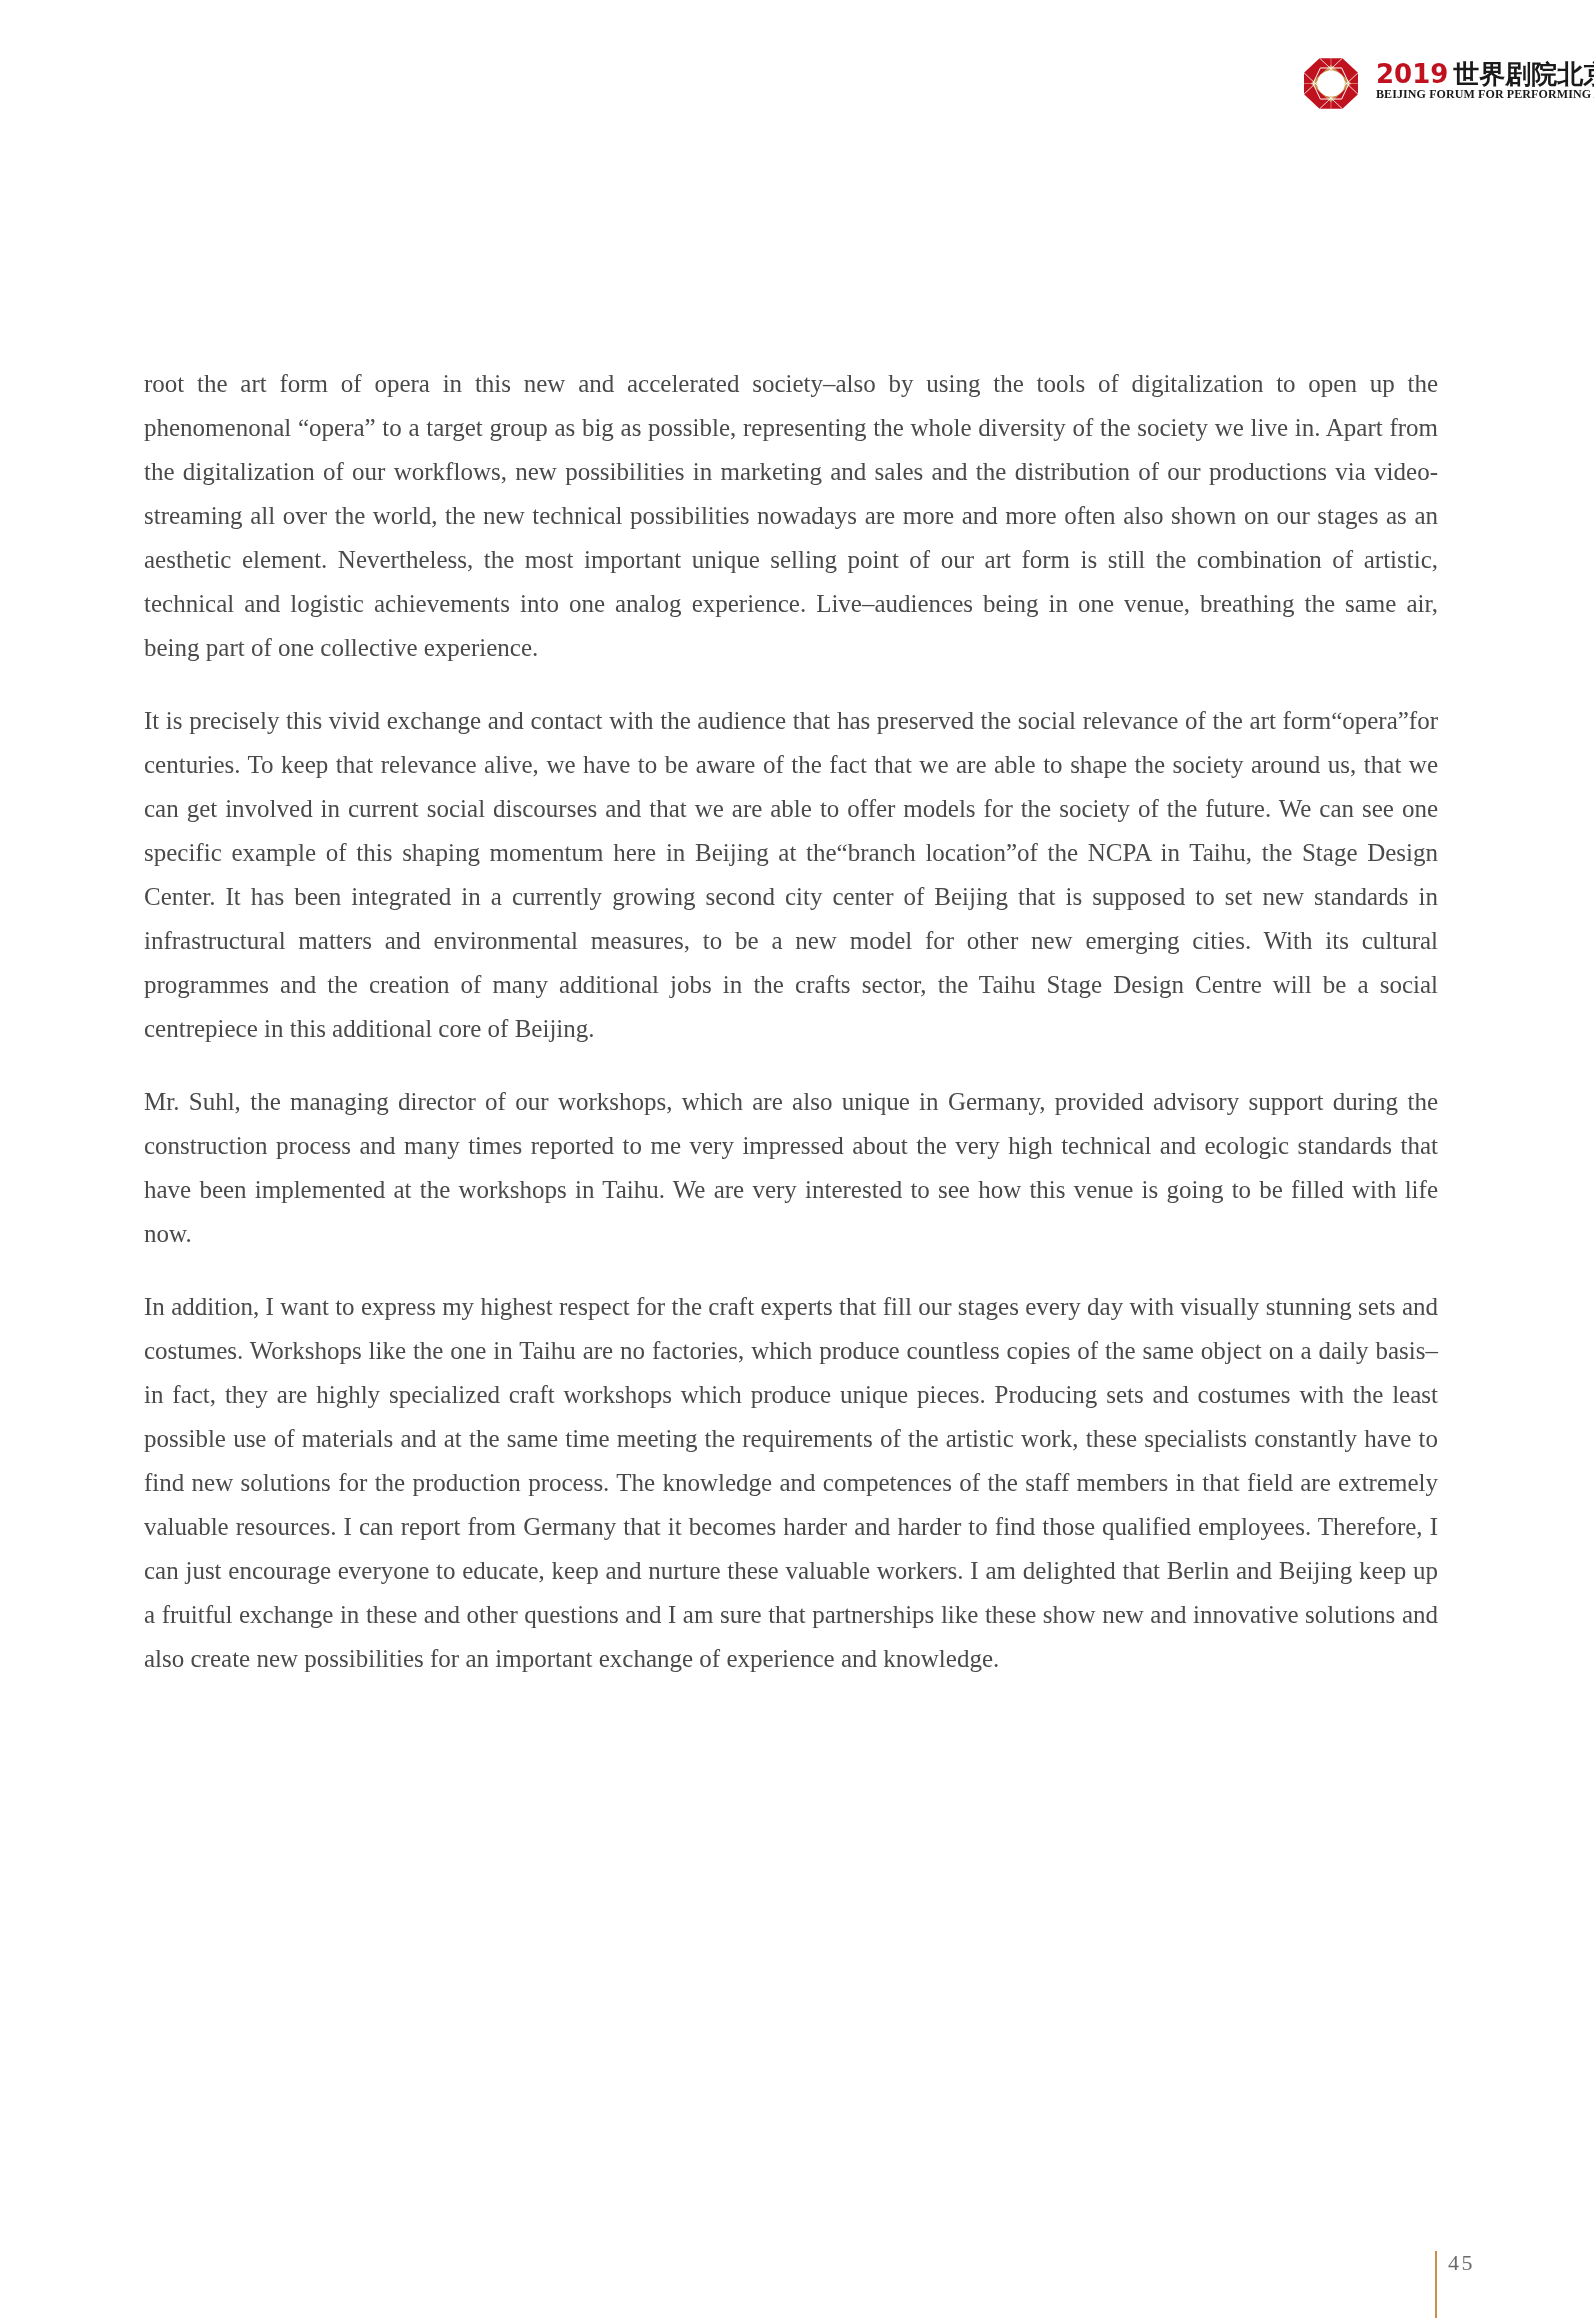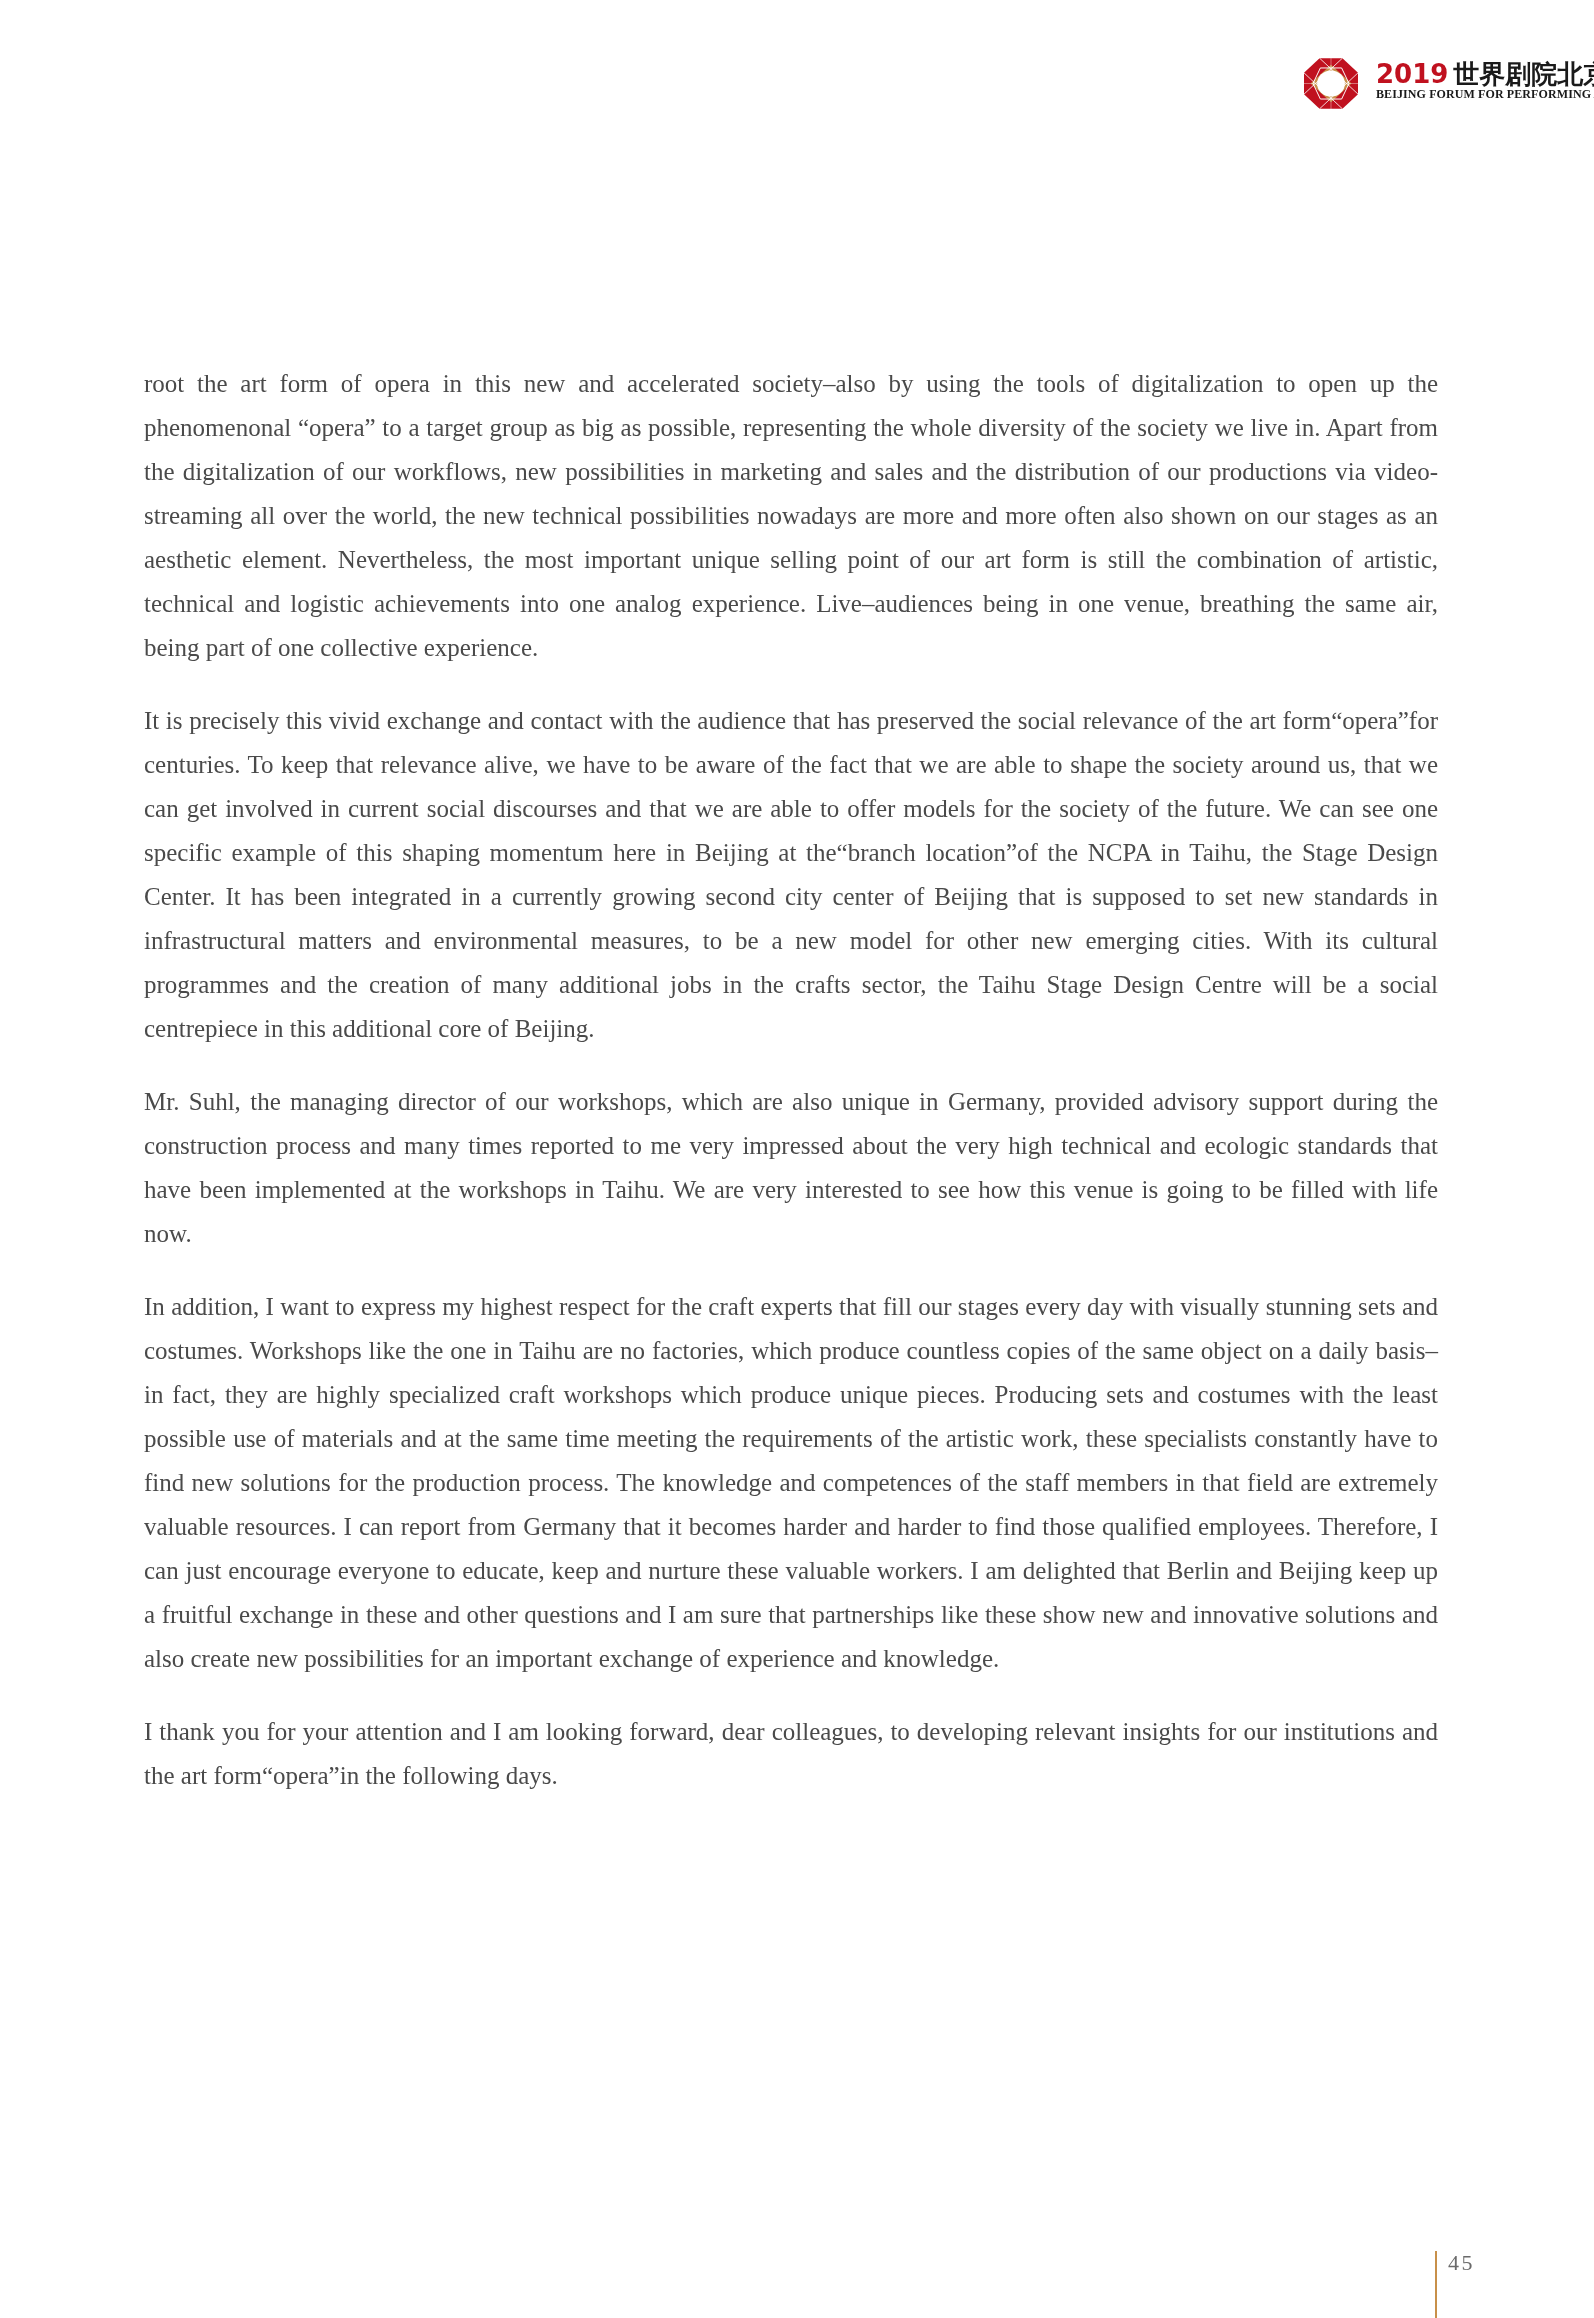--- a/index.html
+++ b/index.html
@@ -32,18 +32,17 @@
   </svg>
   <div class="logo-title"><span class="yr">2019</span><span>世界剧院北京论坛</span></div>
   <div class="logo-sub">BEIJING FORUM FOR PERFORMING ARTS</div>
 </div>
 
 <div class="content">
   <p>root the art form of opera in this new and accelerated society–also by using the tools of digitalization to open up the phenomenonal “opera” to a target group as big as possible, representing the whole diversity of the society we live in. Apart from the digitalization of our workflows, new possibilities in marketing and sales and the distribution of our productions via video-streaming all over the world, the new technical possibilities nowadays are more and more often also shown on our stages as an aesthetic element. Nevertheless, the most important unique selling point of our art form is still the combination of artistic, technical and logistic achievements into one analog experience. Live–audiences being in one venue, breathing the same air, being part of one collective experience.</p>
   <p>It is precisely this vivid exchange and contact with the audience that has preserved the social relevance of the art form“opera”for centuries. To keep that relevance alive, we have to be aware of the fact that we are able to shape the society around us, that we can get involved in current social discourses and that we are able to offer models for the society of the future. We can see one specific example of this shaping momentum here in Beijing at the“branch location”of the NCPA in Taihu, the Stage Design Center. It has been integrated in a currently growing second city center of Beijing that is supposed to set new standards in infrastructural matters and environmental measures, to be a new model for other new emerging cities. With its cultural programmes and the creation of many additional jobs in the crafts sector, the Taihu Stage Design Centre will be a social centrepiece in this additional core of Beijing.</p>
   <p>Mr. Suhl, the managing director of our workshops, which are also unique in Germany, provided advisory support during the construction process and many times reported to me very impressed about the very high technical and ecologic standards that have been implemented at the workshops in Taihu. We are very interested to see how this venue is going to be filled with life now.</p>
   <p>In addition, I want to express my highest respect for the craft experts that fill our stages every day with visually stunning sets and costumes. Workshops like the one in Taihu are no factories, which produce countless copies of the same object on a daily basis–in fact, they are highly specialized craft workshops which produce unique pieces. Producing sets and costumes with the least possible use of materials and at the same time meeting the requirements of the artistic work, these specialists constantly have to find new solutions for the production process. The knowledge and competences of the staff members in that field are extremely valuable resources. I can report from Germany that it becomes harder and harder to find those qualified employees. Therefore, I can just encourage everyone to educate, keep and nurture these valuable workers. I am delighted that Berlin and Beijing keep up a fruitful exchange in these and other questions and I am sure that partnerships like these show new and innovative solutions and also create new possibilities for an important exchange of experience and knowledge.</p>
-  <p>I thank you for your attention and I am looking forward, dear colleagues, to developing relevant insights for our institutions and the art form“opera”in the following days.</p>
 </div>
 
 <div class="page-rule"></div>
 <div class="page-num">45</div>
 
 
 </body></html>

